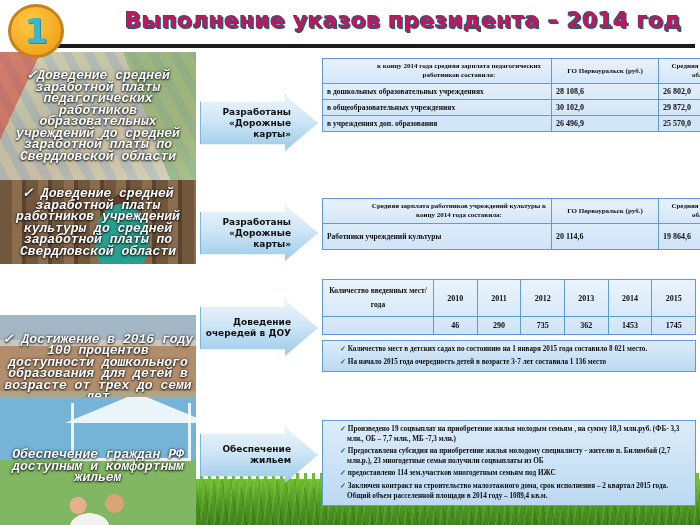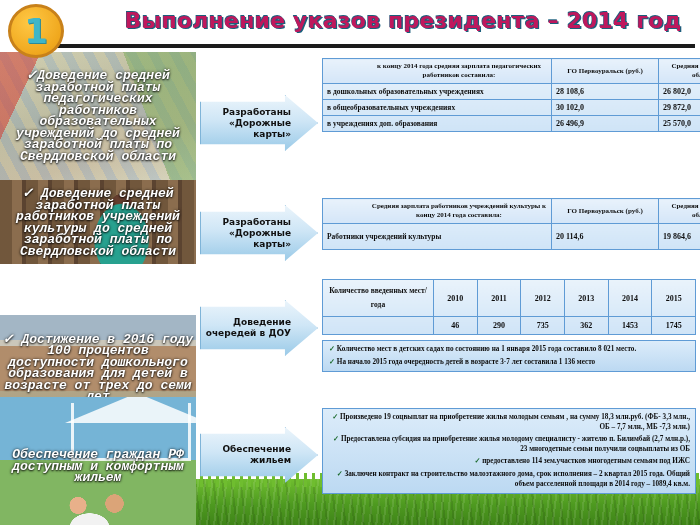--- a/index.html
+++ b/index.html
@@ -170,21 +170,21 @@
   }
   table.yr td.lead{font-size:7.5px;line-height:14px;}
 
   .notebox{
     width:374px;box-sizing:border-box;
     background:linear-gradient(180deg,#dcecfa,#bcd9f2);
     border:1px solid #5f9bd5;
     padding:4px 5px;
   }
   .notebox p{
-    margin:0 0 3px 1px;
+    margin:0 0 3px 12px;
     font-family:"Liberation Serif", serif;
     font-weight:bold;font-size:7.2px;line-height:9.6px;
     color:#0d0d0d;
     text-indent:-7px;padding-left:7px;
   }
   .notebox p:last-child{margin-bottom:0;}
   .chk{color:#1d6b2e;font-weight:bold;}
 </style>
 </head>
 <body>
@@ -313,20 +313,20 @@
         </tr>
       </tbody>
     </table>
   </div>
 
   <div class="panel notebox" style="top:340px;">
     <p><span class="chk">✓</span> <span>Количество мест в детских садах по состоянию на 1 января 2015 года составило 8 021 место.</span></p>
     <p><span class="chk">✓</span> <span>На начало 2015 года очередность детей в возрасте 3-7 лет  составила 1 136 место</span></p>
   </div>
 
-  <div class="panel notebox" style="top:408px;text-align:right;">
+  <div class="panel notebox" style="top:420px;">
     <p><span class="chk">✓</span> <span>Произведено 19  соцвыплат на приобретение жилья молодым семьям , на сумму 18,3 млн.руб. (ФБ- 3,3 млн., ОБ – 7,7 млн., МБ -7,3 млн.)</span></p>
     <p><span class="chk">✓</span> <span>Предоставлена субсидия  на приобретение жилья молодому специалисту - жителю п. Билимбай  (2,7 млн.р.), 23 многодетные семьи получили соцвыплаты из ОБ</span></p>
     <p><span class="chk">✓</span> <span>предоставлено 114 зем.участков  многодетным семьям под ИЖС</span></p>
     <p><span class="chk">✓</span> <span>Заключен контракт на строительство малоэтажного дома, срок исполнения – 2 квартал 2015 года. Общий объем расселенной площади в 2014 году – 1089,4 кв.м.</span></p>
   </div>
 
 </div>
 
 </body></html>

